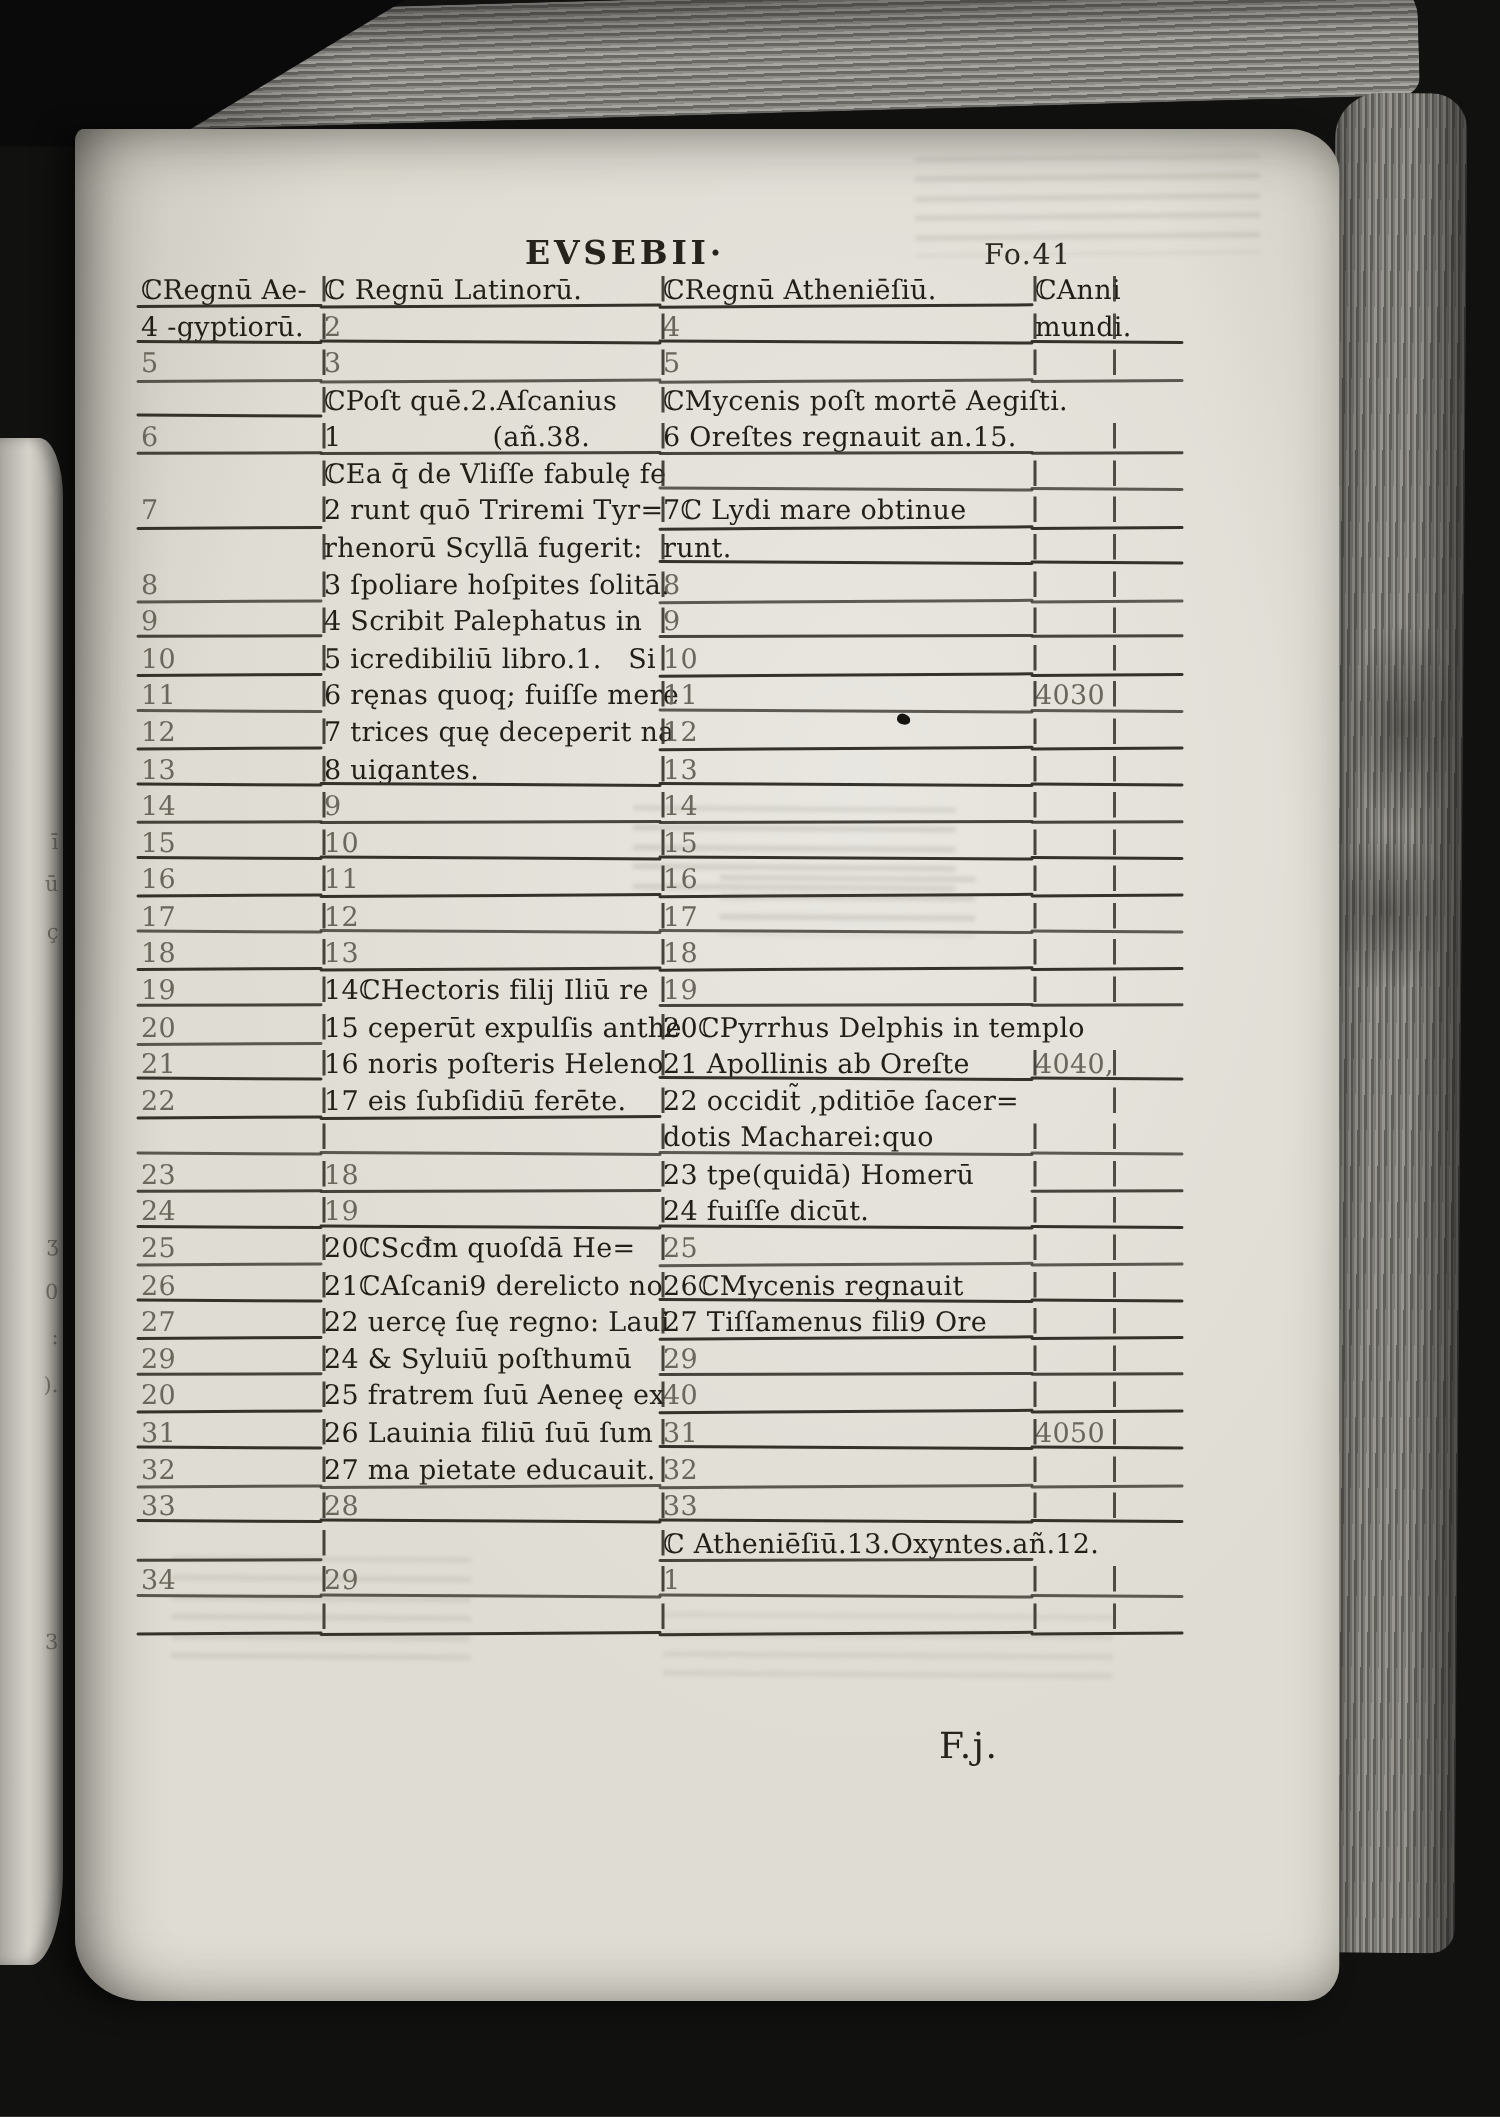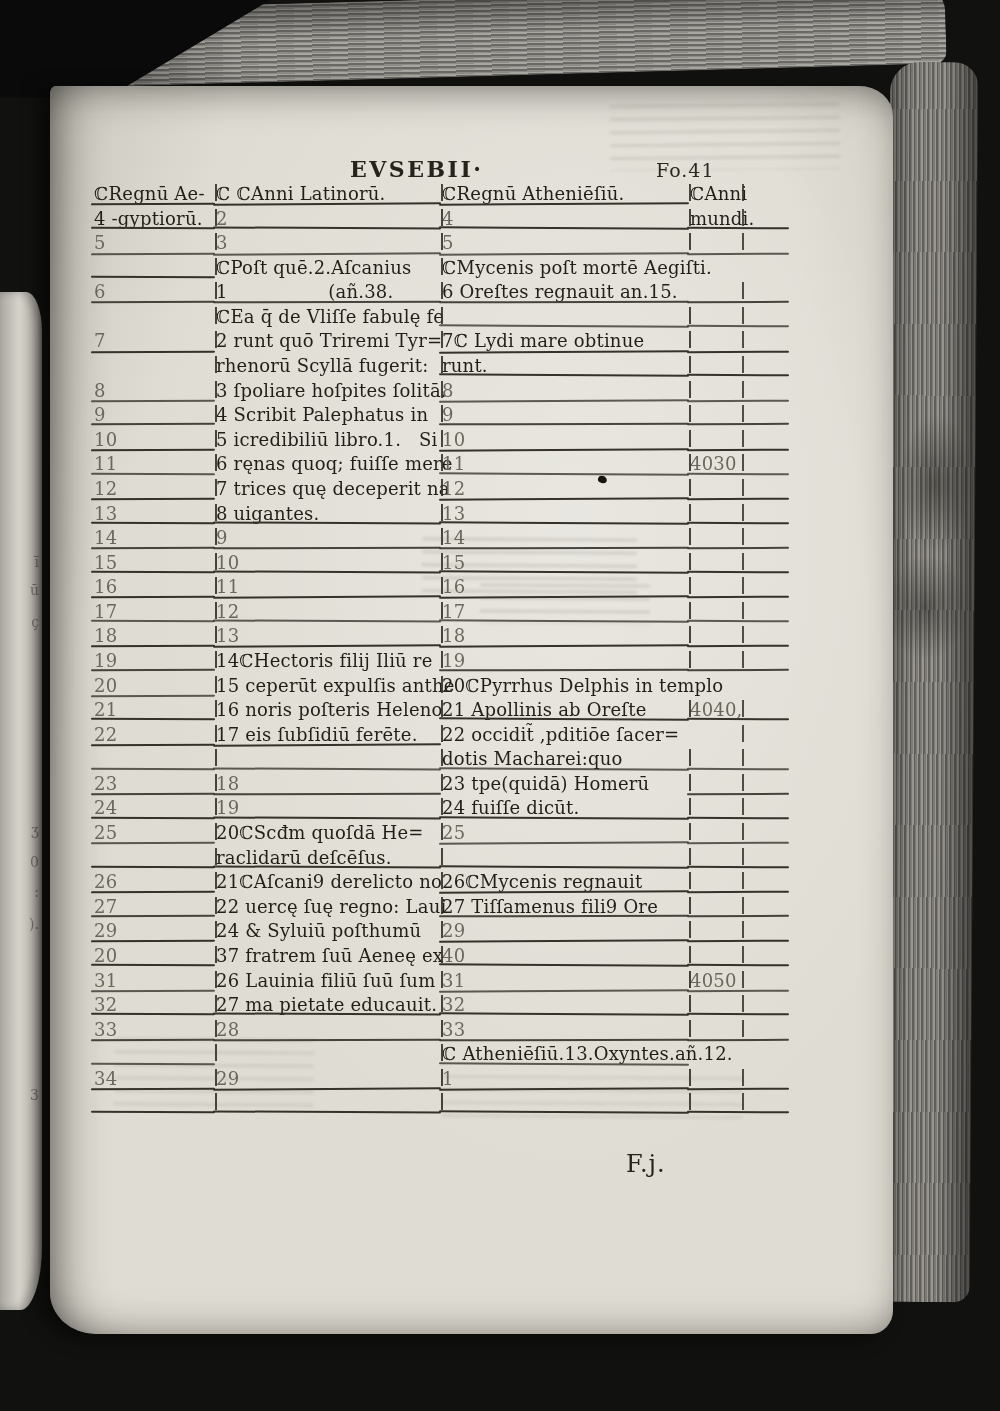--- a/index.html
+++ b/index.html
@@ -96,21 +96,21 @@
       <span class="frag">:</span>
       <span class="frag">).</span>
       <span class="frag">3</span>
     </div>
 
   <div class="page">
     <div class="running-title">EVSEBII·</div>
     <div class="folio">Fo.41</div>
 
     <div class="table" id="table" style="--rule: #35322b;">
-        <div class="row r"><span class="cell c1 u">ℂRegnū Ae-</span><span class="cell c2 u b">ℂ ℂAnni Latinorū.</span><span class="cell c3 u b">ℂRegnū Atheniēſiū.</span><span class="cell c4 b">ℂAnni</span></div>
+        <div class="row r"><span class="cell c1 u">ℂRegnū Ae-</span><span class="cell c2 u b">ℂ Regnū Latinorū.</span><span class="cell c3 u b">ℂRegnū Atheniēſiū.</span><span class="cell c4 b">ℂAnni</span></div>
         <div class="row r"><span class="cell c1 u">4 -gyptiorū.</span><span class="cell c2 u f b">2</span><span class="cell c3 u f b">4</span><span class="cell c4 u b">mundi.</span></div>
         <div class="row r"><span class="cell c1 u f">5</span><span class="cell c2 u f b">3</span><span class="cell c3 u f b">5</span><span class="cell c4 u b"></span></div>
         <div class="row"><span class="cell c1 u"></span><span class="cell c2 b">ℂPoſt quē.2.Aſcanius</span><span class="cell c3 b">ℂMycenis poſt mortē Aegiſti.</span><span class="cell c4"></span></div>
         <div class="row r"><span class="cell c1 u f">6</span><span class="cell c2 u b">1                 (añ.38.</span><span class="cell c3 u b">6 Oreſtes regnauit an.15.</span><span class="cell c4 u"></span></div>
         <div class="row r"><span class="cell c1"></span><span class="cell c2 b">ℂEa q̄ de Vliſſe fabulę fe</span><span class="cell c3 u b"></span><span class="cell c4 u b"></span></div>
         <div class="row r"><span class="cell c1 u f">7</span><span class="cell c2 b">2 runt quō Triremi Tyr=</span><span class="cell c3 u b">7ℂ Lydi mare obtinue</span><span class="cell c4 u b"></span></div>
         <div class="row r"><span class="cell c1"></span><span class="cell c2 b">rhenorū Scyllā fugerit:</span><span class="cell c3 u b">runt.</span><span class="cell c4 u b"></span></div>
         <div class="row r"><span class="cell c1 u f">8</span><span class="cell c2 b">3 ſpoliare hoſpites ſolitā.</span><span class="cell c3 u f b">8</span><span class="cell c4 u b"></span></div>
         <div class="row r"><span class="cell c1 u f">9</span><span class="cell c2 b">4 Scribit Palephatus in</span><span class="cell c3 u f b">9</span><span class="cell c4 u b"></span></div>
         <div class="row r"><span class="cell c1 u f">10</span><span class="cell c2 b">5 icredibiliū libro.1.   Si</span><span class="cell c3 u f b">10</span><span class="cell c4 u b"></span></div>
@@ -123,25 +123,24 @@
         <div class="row r"><span class="cell c1 u f">17</span><span class="cell c2 u f b">12</span><span class="cell c3 u f b">17</span><span class="cell c4 u b"></span></div>
         <div class="row r"><span class="cell c1 u f">18</span><span class="cell c2 u f b">13</span><span class="cell c3 u f b">18</span><span class="cell c4 u b"></span></div>
         <div class="row r"><span class="cell c1 u f">19</span><span class="cell c2 b">14ℂHectoris filij Iliū re</span><span class="cell c3 u f b">19</span><span class="cell c4 u b"></span></div>
         <div class="row"><span class="cell c1 u f">20</span><span class="cell c2 b">15 ceperūt expulſis anthe</span><span class="cell c3 b">20ℂPyrrhus Delphis in templo</span><span class="cell c4"></span></div>
         <div class="row r"><span class="cell c1 u f">21</span><span class="cell c2 b">16 noris poſteris Heleno</span><span class="cell c3 u b">21 Apollinis ab Oreſte</span><span class="cell c4 u f b">4040,</span></div>
         <div class="row r"><span class="cell c1 u f">22</span><span class="cell c2 u b">17 eis ſubſidiū ferēte.</span><span class="cell c3 b">22 occidit̃ ,pditiōe ſacer=</span><span class="cell c4"></span></div>
         <div class="row r"><span class="cell c1 u"></span><span class="cell c2 u b"></span><span class="cell c3 u b">dotis Macharei:quo</span><span class="cell c4 u b"></span></div>
         <div class="row r"><span class="cell c1 u f">23</span><span class="cell c2 u f b">18</span><span class="cell c3 b">23 tpe(quidā) Homerū</span><span class="cell c4 u b"></span></div>
         <div class="row r"><span class="cell c1 u f">24</span><span class="cell c2 u f b">19</span><span class="cell c3 u b">24 fuiſſe dicūt.</span><span class="cell c4 u b"></span></div>
         <div class="row r"><span class="cell c1 u f">25</span><span class="cell c2 b">20ℂScđm quoſdā He=</span><span class="cell c3 u f b">25</span><span class="cell c4 u b"></span></div>
-        <div class="row r"><span class="cell c1 u"></span><span class="cell c2 u b">raclidarū deſcēſus.</span><span class="cell c3 u b"></span><span class="cell c4 u b"></span></div>
         <div class="row r"><span class="cell c1 u f">26</span><span class="cell c2 b">21ℂAſcani9 derelicto no</span><span class="cell c3 u b">26ℂMycenis regnauit</span><span class="cell c4 u b"></span></div>
         <div class="row r"><span class="cell c1 u f">27</span><span class="cell c2 b">22 uercę ſuę regno: Laui</span><span class="cell c3 u b">27 Tiſſamenus fili9 Ore</span><span class="cell c4 u b"></span></div>
         <div class="row r"><span class="cell c1 u f">29</span><span class="cell c2 b">24 &amp; Syluiū poſthumū</span><span class="cell c3 u f b">29</span><span class="cell c4 u b"></span></div>
-        <div class="row r"><span class="cell c1 u f">20</span><span class="cell c2 b">37 fratrem ſuū Aeneę ex</span><span class="cell c3 u f b">40</span><span class="cell c4 u b"></span></div>
+        <div class="row r"><span class="cell c1 u f">20</span><span class="cell c2 b">25 fratrem ſuū Aeneę ex</span><span class="cell c3 u f b">40</span><span class="cell c4 u b"></span></div>
         <div class="row r"><span class="cell c1 u f">31</span><span class="cell c2 b">26 Lauinia filiū ſuū ſum</span><span class="cell c3 u f b">31</span><span class="cell c4 u f b">4050</span></div>
         <div class="row r"><span class="cell c1 u f">32</span><span class="cell c2 u b">27 ma pietate educauit.</span><span class="cell c3 u f b">32</span><span class="cell c4 u b"></span></div>
         <div class="row r"><span class="cell c1 u f">33</span><span class="cell c2 u f b">28</span><span class="cell c3 u f b">33</span><span class="cell c4 u b"></span></div>
         <div class="row"><span class="cell c1 u"></span><span class="cell c2 b"></span><span class="cell c3 u b">ℂ Atheniēſiū.13.Oxyntes.añ.12.</span><span class="cell c4"></span></div>
         <div class="row r"><span class="cell c1 u f">34</span><span class="cell c2 u f b">29</span><span class="cell c3 u f b">1</span><span class="cell c4 u b"></span></div>
         <div class="row r"><span class="cell c1 u"></span><span class="cell c2 u b"></span><span class="cell c3 u b"></span><span class="cell c4 u b"></span></div>
       </div>
 
     <div class="blot"></div>
     <div class="smudge sm1"></div>

